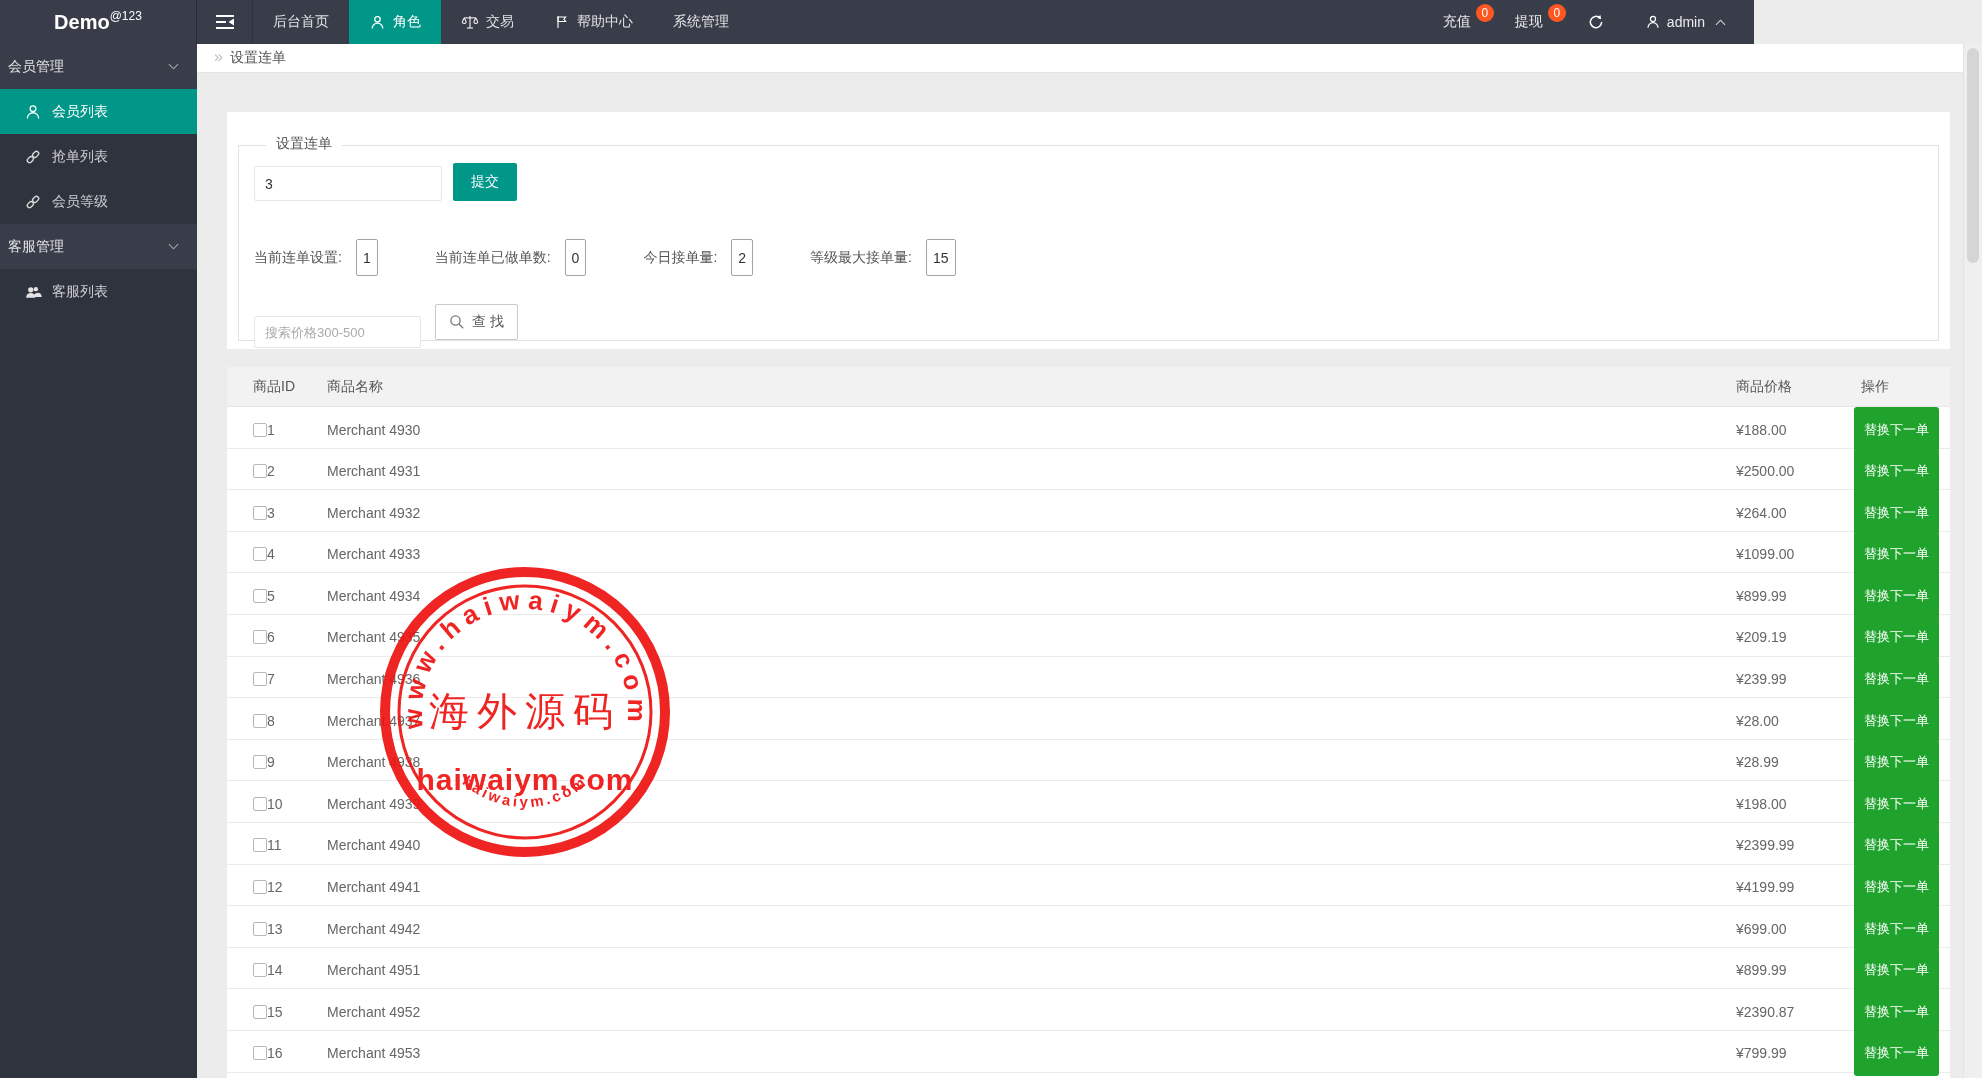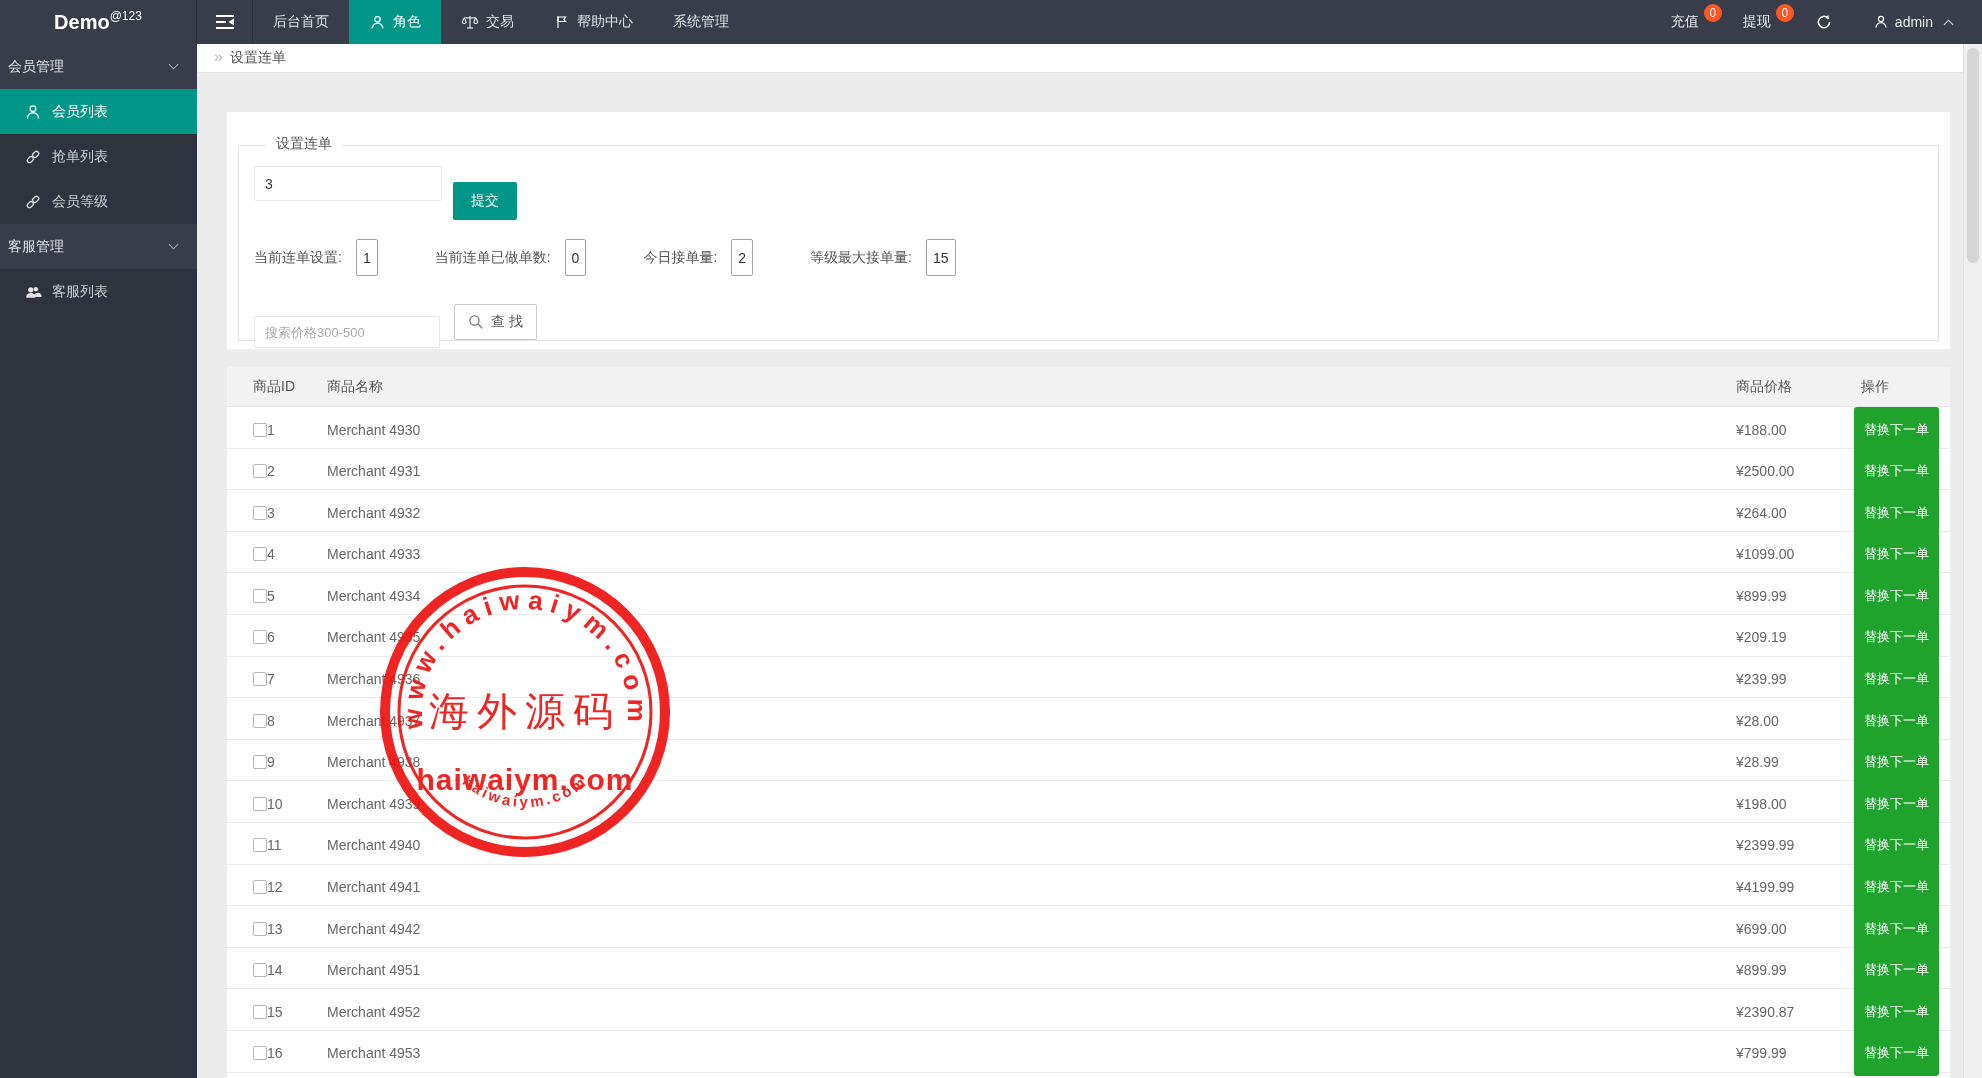--- a/index.html
+++ b/index.html
@@ -1,20 +1,20 @@
 <!DOCTYPE html>
 <html><head>
 <meta charset="utf-8">
 <style>
   * { margin:0; padding:0; box-sizing:border-box; }
   body { font-family:"Liberation Sans","DejaVu Sans",sans-serif; background:#ccc; }
   .page { position:relative; width:1982px; height:1078px; background:#ececec; overflow:hidden; }
 
   
-  .navbar { position:absolute; left:0; top:0; width:1982px; height:44px; background:#393D49; display:flex; align-items:stretch; z-index:30; }
+  .navbar { position:absolute; left:0; top:0; width:1754px; height:44px; background:#393D49; display:flex; align-items:stretch; z-index:30; }
   .logo { width:197px; display:flex; align-items:center; justify-content:center; color:#fff; font-size:20px; font-weight:bold; border-right:1px solid rgba(0,0,0,.25); cursor:pointer; }
   .logo sup { font-size:12px; font-weight:normal; margin-left:0; position:relative; top:-6px; }
   .nav-toggle { width:56px; display:flex; align-items:center; justify-content:center; cursor:pointer; border-right:1px solid rgba(0,0,0,.18); }
   .nav-menu { display:flex; align-items:stretch; }
   .nav-item { display:flex; align-items:center; gap:7px; padding:0 20px; color:rgba(255,255,255,.85); font-size:14px; text-decoration:none; cursor:pointer; }
   .nav-item.active { background:#009688; color:#fff; }
   .nav-right { position:absolute; right:30px; top:0; height:44px; display:flex; align-items:center; }
   .nav-right a { position:relative; color:rgba(255,255,255,.9); font-size:14px; text-decoration:none; cursor:pointer; display:flex; align-items:center; gap:6px; }
   .link-recharge, .link-withdraw { margin-right:44px; }
   .badge { position:absolute; top:-9px; right:-23px; min-width:18px; height:18px; line-height:18px; padding:0 5px; background:#FF5722; color:#fff; font-size:12px; border-radius:9px; text-align:center; font-style:normal; }
@@ -34,27 +34,27 @@
   .crumb-bar { position:absolute; left:197px; top:44px; width:1766px; height:29px; background:#fff; border-bottom:1px solid #e4e4e4; display:flex; align-items:center; padding-left:17px; z-index:10; }
   .crumb-icon { color:#bcbcbc; font-size:16px; margin-right:7px; position:relative; top:-1px; }
   .crumb-label { color:#555; font-size:14px; }
 
   
   .card { position:absolute; left:227px; width:1723px; background:#fff; }
   .form-card { top:112px; height:237px; }
   .fieldset { position:absolute; left:11px; right:11px; top:33px; bottom:8px; border:1px solid #e2e2e2; }
   .legend { position:absolute; top:-11px; left:27px; background:#fff; padding:0 10px; font-size:14px; color:#555; }
   .chain-input { position:absolute; left:15px; top:20px; width:188px; height:35px; border:1px solid #e6e6e6; border-radius:2px; padding:0 10px; font-size:14px; color:#333; font-family:inherit; outline:none; }
-  .submit-btn { position:absolute; left:214px; top:36px; height:38px; padding:0 18px; background:#009688; color:#fff; border:none; border-radius:2px; font-size:14px; cursor:pointer; font-family:inherit; }
+  .submit-btn { position:absolute; left:214px; top:17px; height:38px; padding:0 18px; background:#009688; color:#fff; border:none; border-radius:2px; font-size:14px; cursor:pointer; font-family:inherit; }
   .stats-row { position:absolute; left:15px; top:93px; display:flex; gap:57px; align-items:center; }
   .stat { display:flex; align-items:center; gap:14px; }
   .stat-label { font-size:14px; color:#555; }
   .stat-box { display:inline-block; min-width:15px; padding:0 6px; height:37px; line-height:37px; border:1px solid #a3a3a3; border-radius:2px; text-align:center; font-size:14px; color:#333; background:#fff; }
   .search-row { position:absolute; left:15px; top:150px; display:flex; gap:14px; align-items:center; }
-  .search-input { width:186px; height:32px; border:1px solid #e6e6e6; border-radius:2px; padding:0 10px; font-size:13px; color:#333; font-family:inherit; outline:none;margin-top:20px; }
+  .search-input { width:167px; height:32px; border:1px solid #e6e6e6; border-radius:2px; padding:0 10px; font-size:13px; color:#333; font-family:inherit; outline:none;margin-top:20px; }
   .search-input::placeholder { color:#aaa; }
   .search-btn { height:36px; padding:0 13px; background:#fff; border:1px solid #c9c9c9; border-radius:2px; display:flex; align-items:center; gap:7px; font-size:14px; color:#555; cursor:pointer; font-family:inherit; }
 
   
   .table-card { top:367px; height:711px; }
   .thead, .trow { display:grid; grid-template-columns:74px 1fr 160px 118px; align-items:center; padding:0 16px 0 26px; }
   .thead { height:40px; background:#f2f2f2; color:#555; font-size:14px; border-bottom:1px solid #e6e6e6; }
   .trow { height:41.6px; border-bottom:1px solid #ebebeb; font-size:14px; color:#666; background:#fff; }
   .cell-price { padding-left:80px; }
   .th-price { padding-left:80px; }

